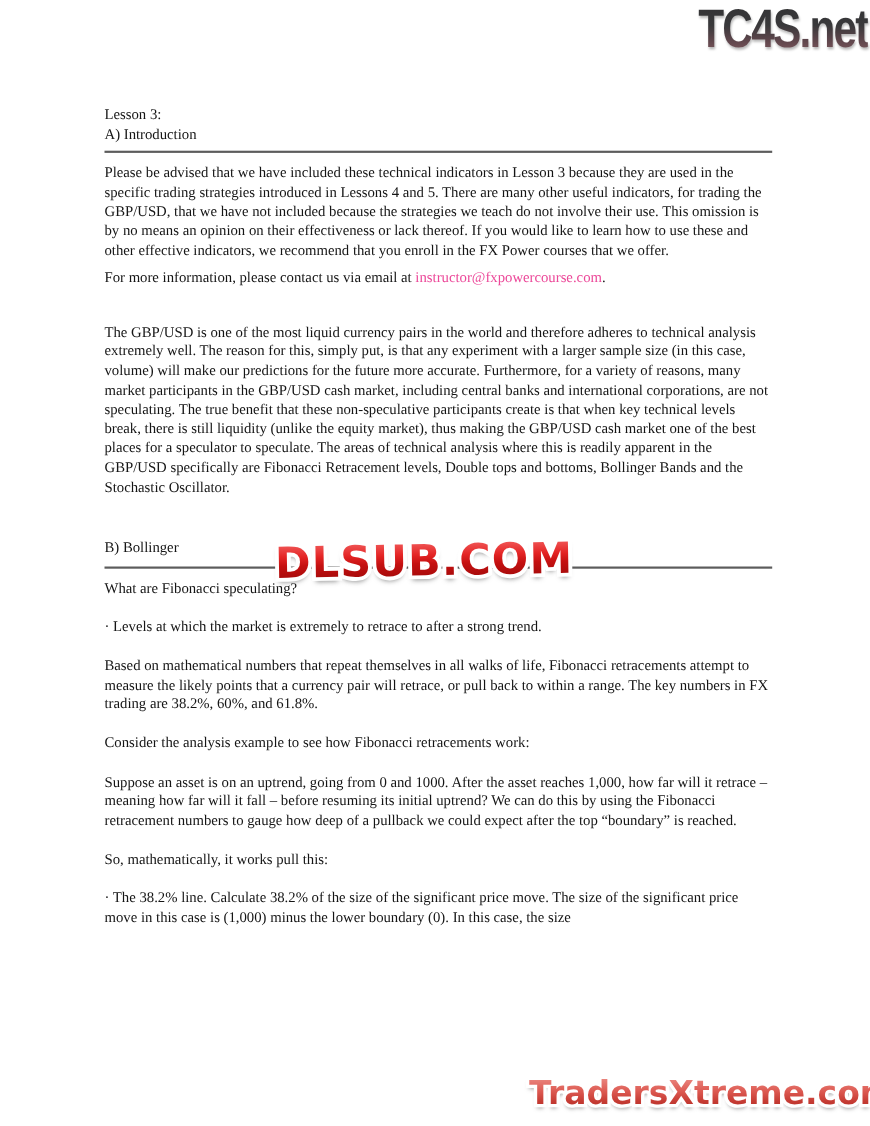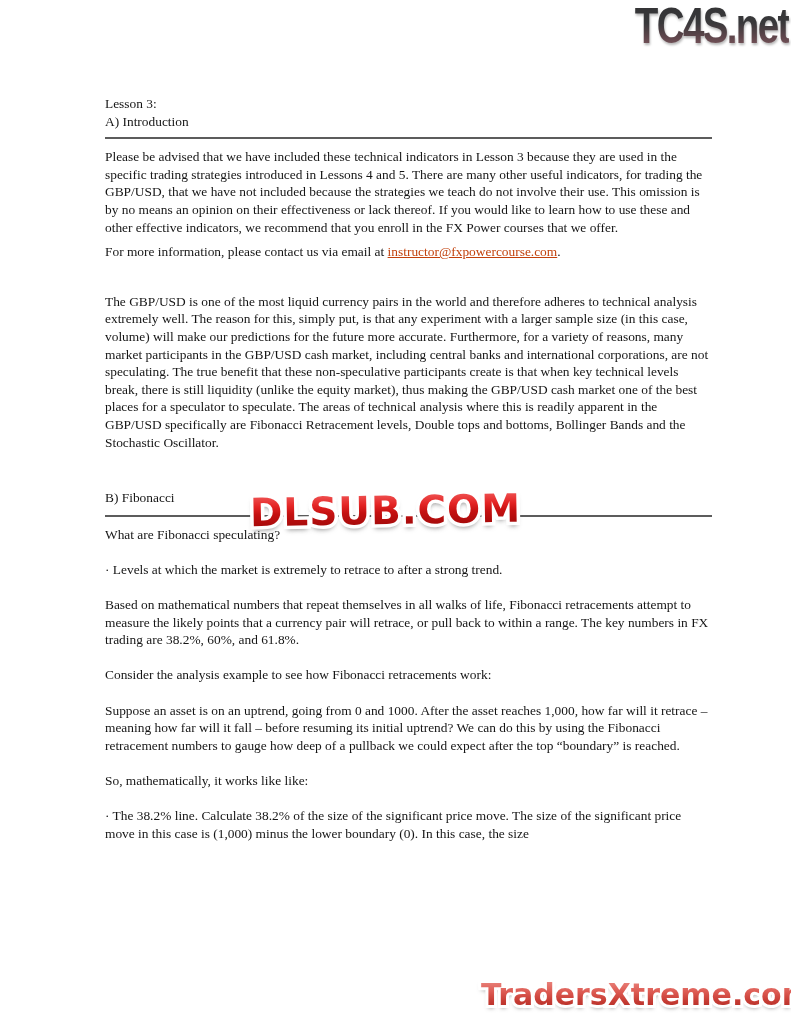--- a/index.html
+++ b/index.html
@@ -23,36 +23,36 @@
     transform-origin:100% 0;
     background:linear-gradient(180deg,#323234 0%,#39393b 45%,#5f464c 72%,#875d63 100%);
     -webkit-background-clip:text; background-clip:text;
     color:transparent;
     filter:drop-shadow(1px 2px 1px rgba(0,0,0,.28));
     white-space:nowrap;
   }
 
   
   .content {
-    position:absolute; left:105px; top:95px; width:607px;
+    position:absolute; left:95px; top:95px; width:607px;
     font-size:13.4px; line-height:17.6px;
   }
   .content p { margin:17.6px 0 0 0; }
   .content .no-top { margin-top:0; }
   .bold { font-weight:normal; }
   .rule {
     border:0; height:0;
     border-top:2px solid #5c5c5c;
     margin:7px 0 9px 0;
   }
   .rule-b { margin:8px 0 9px 0; }
   .email-line { margin-top:7px !important; }
   .gbp-para { margin-top:32px !important; }
   .sec-b { margin-top:38px !important; }
-  a.email { color:#c2410c; text-decoration:underline; cursor:pointer;text-align:center; }
+  a.email { color:#ec4899; cursor:pointer;text-align:center; }
 
   
   .wm {
     position:absolute;
     font-family:"DejaVu Sans", sans-serif;
     font-weight:bold;
     line-height:1;
     white-space:nowrap;
   }
   .wm .stroke {
@@ -99,35 +99,35 @@
     <hr class="rule">
 
     <p class="no-top">Please be advised that we have included these technical indicators in Lesson 3 because they are used in the specific trading strategies introduced in Lessons 4 and 5. There are many other useful indicators, for trading the GBP/USD, that we have not included because the strategies we teach do not involve their use. This omission is by no means an opinion on their effectiveness or lack thereof. If you would like to learn how to use these and other effective indicators, we recommend that you enroll in the FX Power courses that we offer.</p>
 
     <p class="email-line">
       <span>For more information, please contact us via email at </span><a class="email">instructor@fxpowercourse.com</a><span>.</span>
     </p>
 
     <p class="gbp-para">The GBP/USD is one of the most liquid currency pairs in the world and therefore adheres to technical analysis extremely well. The reason for this, simply put, is that any experiment with a larger sample size (in this case, volume) will make our predictions for the future more accurate. Furthermore, for a variety of reasons, many market participants in the GBP/USD cash market, including central banks and international corporations, are not speculating. The true benefit that these non-speculative participants create is that when key technical levels break, there is still liquidity (unlike the equity market), thus making the GBP/USD cash market one of the best places for a speculator to speculate. The areas of technical analysis where this is readily apparent in the GBP/USD specifically are Fibonacci Retracement levels, Double tops and bottoms, Bollinger Bands and the Stochastic Oscillator.</p>
 
-    <p class="bold sec-b">B) Fibonacci</p>
+    <p class="bold sec-b">B) Bollinger</p>
 
     <hr class="rule rule-b">
 
     <p class="no-top">What are Fibonacci speculating?</p>
 
     <p>· Levels at which the market is extremely to retrace to after a strong trend.</p>
 
     <p>Based on mathematical numbers that repeat themselves in all walks of life, Fibonacci retracements attempt to measure the likely points that a currency pair will retrace, or pull back to within a range. The key numbers in FX trading are 38.2%, 60%, and 61.8%.</p>
 
     <p>Consider the analysis example to see how Fibonacci retracements work:</p>
 
     <p>Suppose an asset is on an uptrend, going from 0 and 1000. After the asset reaches 1,000, how far will it retrace – meaning how far will it fall – before resuming its initial uptrend? We can do this by using the Fibonacci retracement numbers to gauge how deep of a pullback we could expect after the top “boundary” is reached.</p>
 
-    <p>So, mathematically, it works like like:</p>
+    <p>So, mathematically, it works pull this:</p>
 
     <p>· The 38.2% line. Calculate 38.2% of the size of the significant price move. The size of the significant price move in this case is (1,000) minus the lower boundary (0). In this case, the size</p>
 
   </div>
 
   <div class="wm wm-dlsub">
     <span class="stroke">DLSUB.COM</span>
     <span class="fill">DLSUB.COM</span>
   </div>
 

